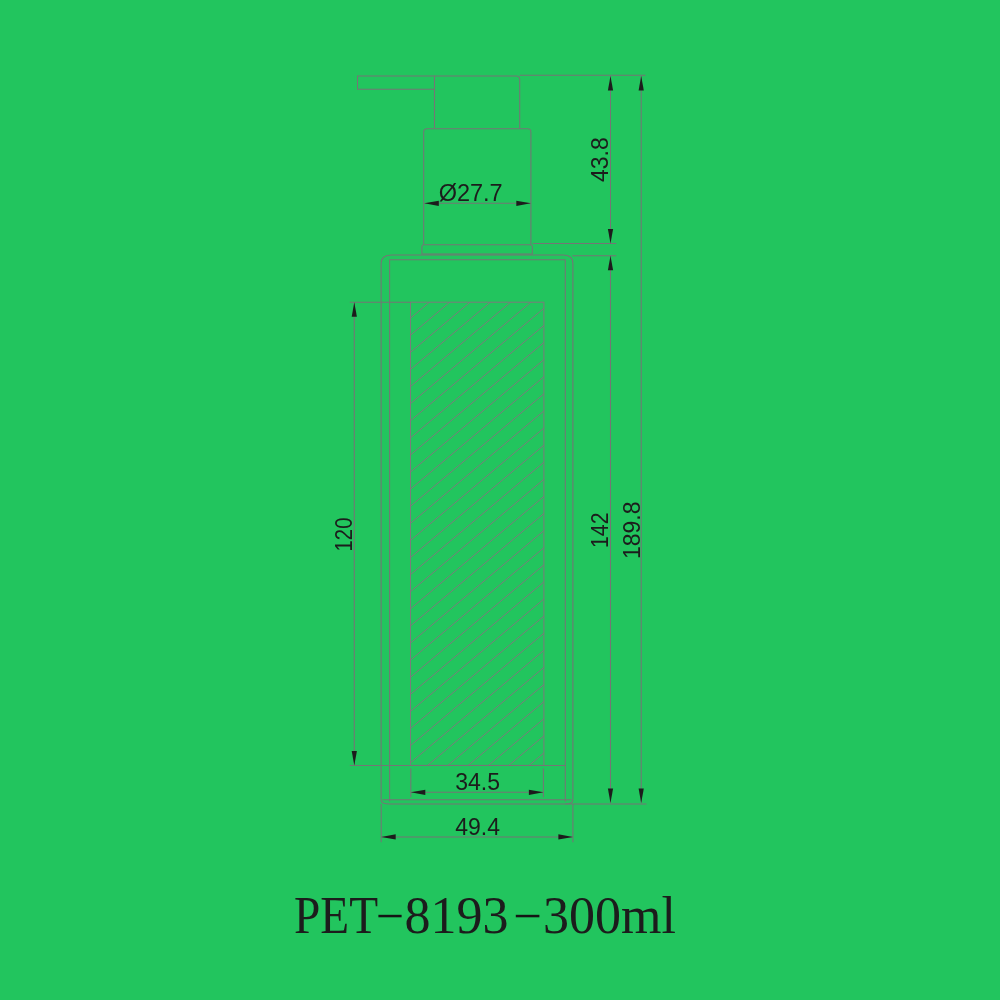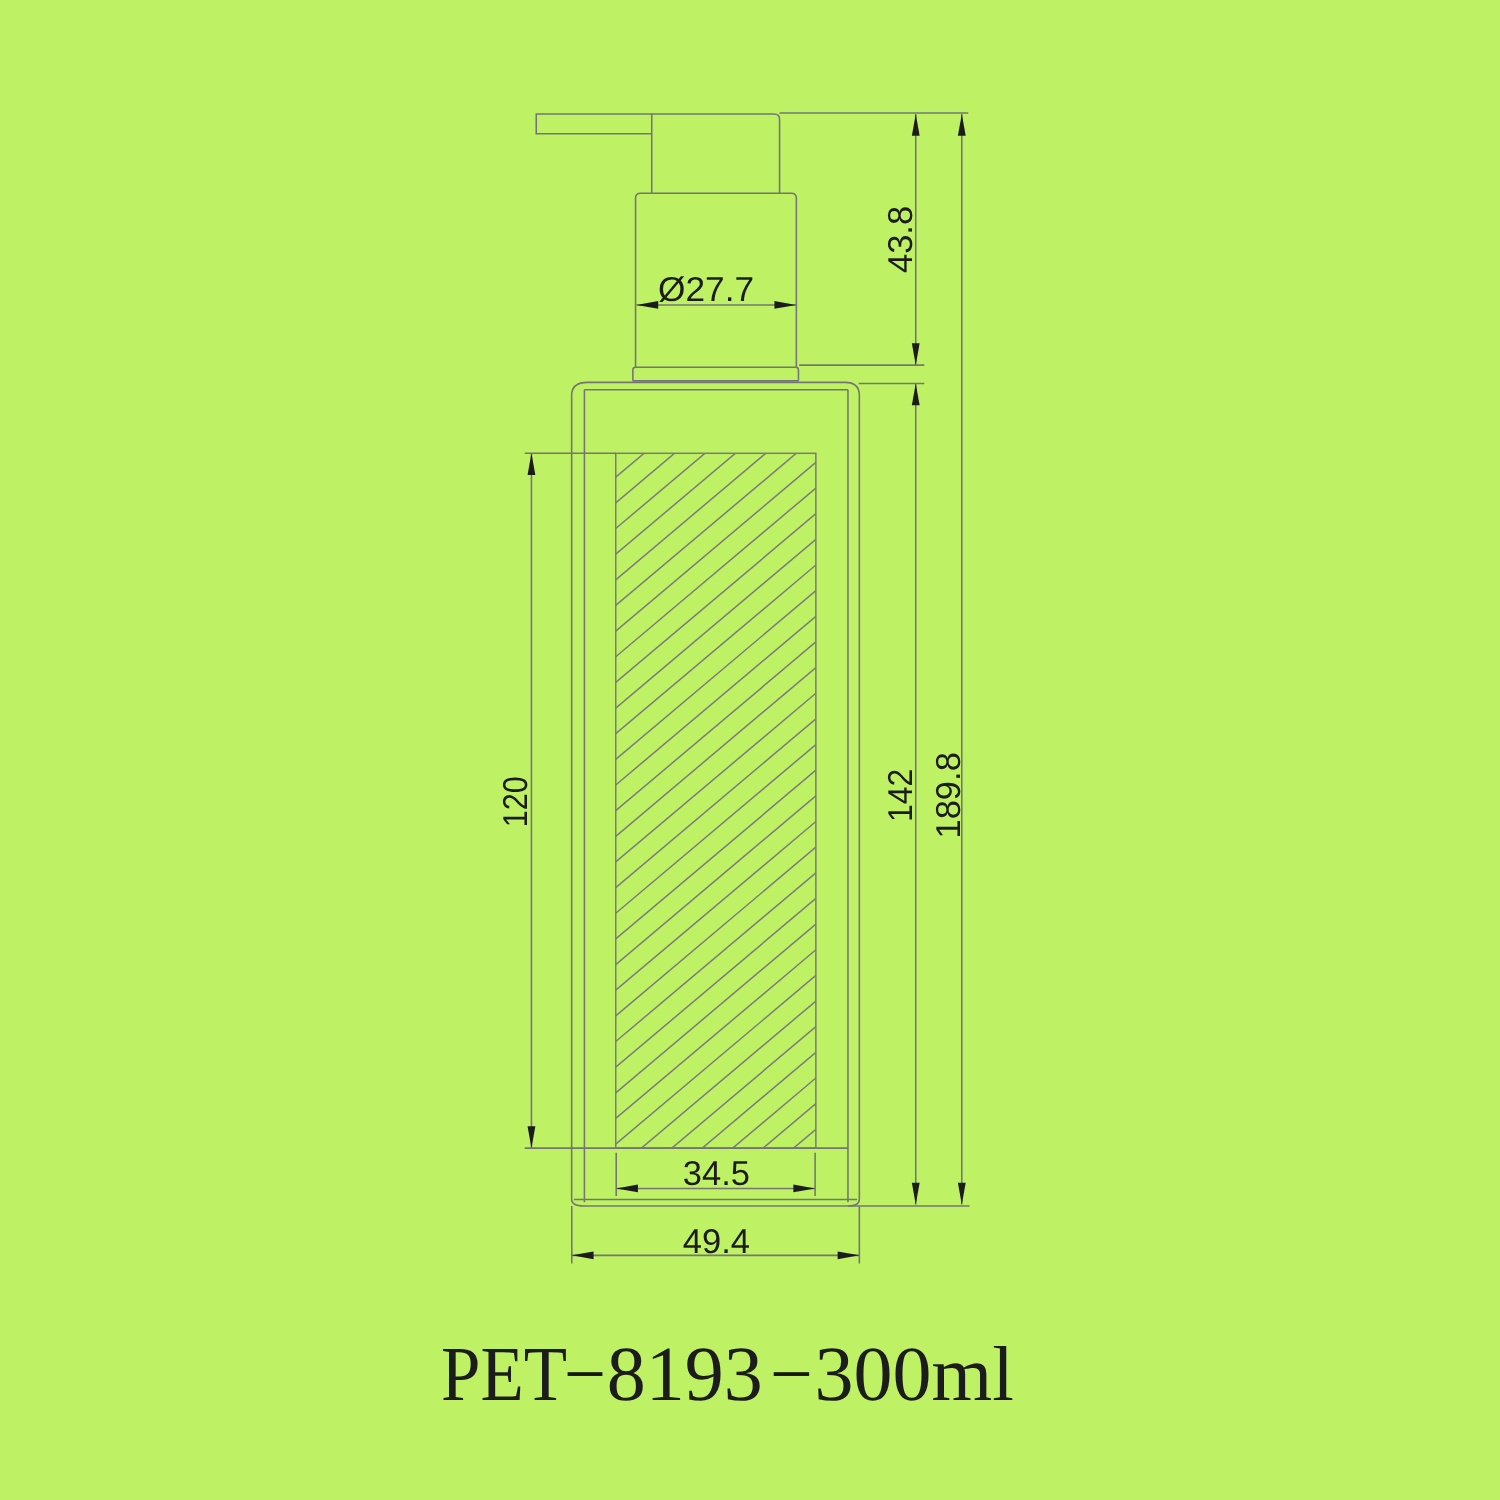--- a/index.html
+++ b/index.html
@@ -1,16 +1,16 @@
 <!DOCTYPE html>
 <html><head>
 <meta charset="utf-8">
 <style>
   html,body{margin:0;padding:0;background:#ffffff;}
-  .page{width:1000px;height:1000px;position:relative;background:#bef264;overflow:hidden;}
+  .page{width:1000px;height:1000px;position:relative;background:#22c55e;overflow:hidden;}
   svg{position:absolute;left:0;top:0;}
   text{font-family:"Liberation Sans",sans-serif;fill:#1c1c1c;}
   .title{font-family:"Liberation Serif",serif;}
 </style>
 </head>
 <body>
 <div class="page">
 <svg width="1000" height="1000" viewBox="0 0 1000 1000">
   <g fill="none" stroke="#757575" stroke-width="1.05">
 

